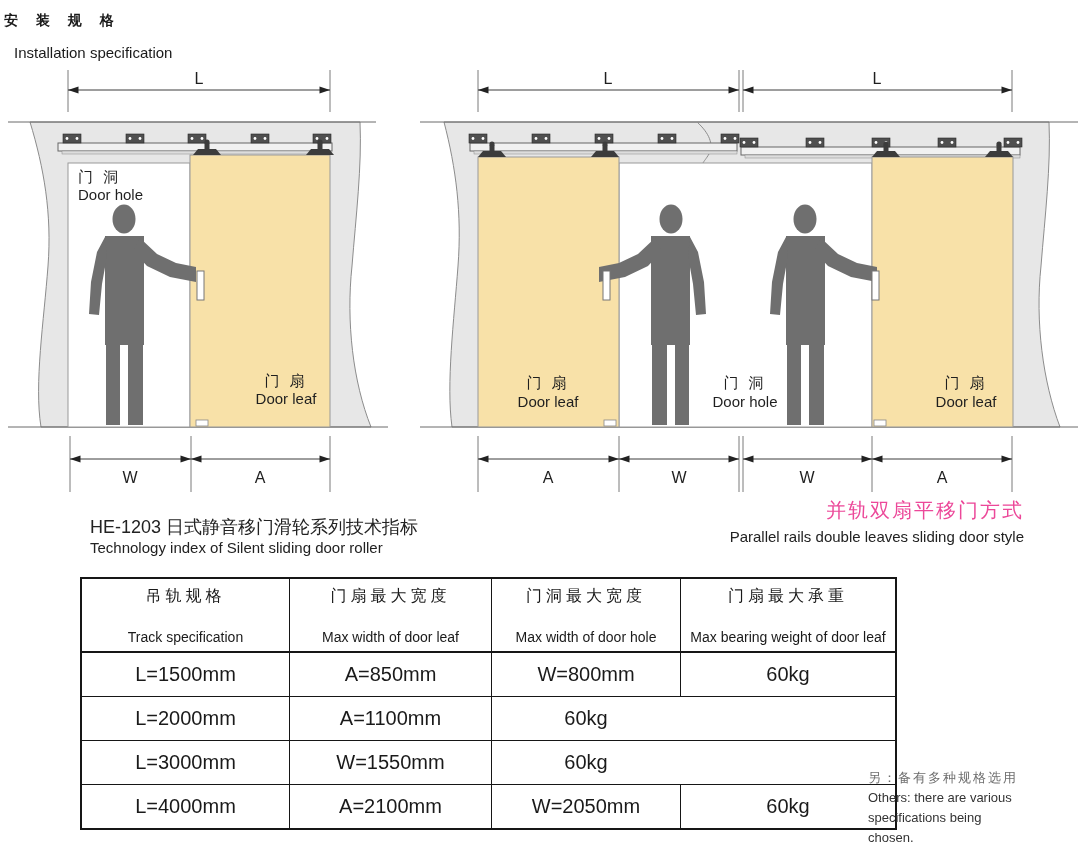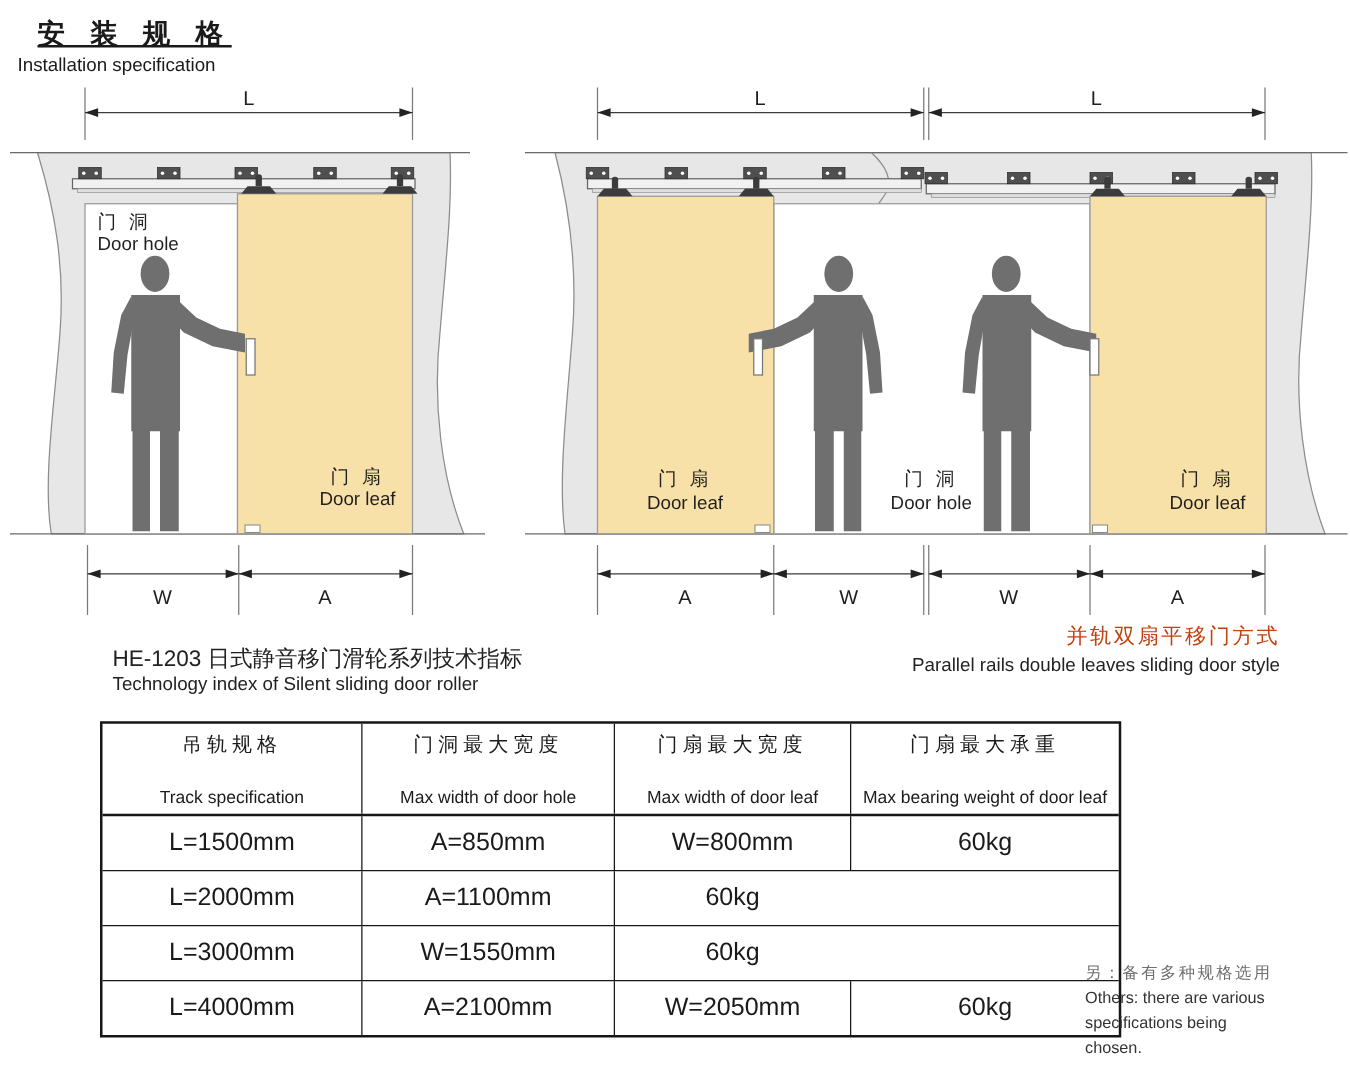--- a/index.html
+++ b/index.html
@@ -1,30 +1,30 @@
 <!DOCTYPE html>
 <html><head>
 <meta charset="utf-8">
 <style>
   html,body{margin:0;padding:0;background:#fff;}
   .canvas{position:relative;width:1080px;height:860px;background:#fff;overflow:hidden;
           font-family:"Liberation Sans",sans-serif;color:#1a1a1a;}
   .abs{position:absolute;}
-  .title-zh{left:30px;top:12px;font-size:22px;font-weight:bold;letter-spacing:7px;text-decoration:underline;}
+  .title-zh{left:4px;top:12px;font-size:14px;font-weight:bold;letter-spacing:7px;}
   .title-en{left:14px;top:44px;font-size:15px;}
   svg.diagram{position:absolute;left:0;top:0;}
   svg text{font-family:"Liberation Sans",sans-serif;}
   .t-label{font-size:15px;fill:#1f1f1f;}
   .t-zh{letter-spacing:3px;}
   .t-dim{font-size:16px;fill:#1f1f1f;}
   .ext{stroke:#7a7a7a;stroke-width:1;}
   .dim{stroke:#3c3c3c;stroke-width:1;}
   .edge{stroke:#6a6a6a;stroke-width:1;}
   .caption{right:56px;top:497px;text-align:right;}
-  .cap-zh{font-size:17px;letter-spacing:2px;color:#c2410c;}
+  .cap-zh{font-size:20px;letter-spacing:2px;color:#ec4899;}
   .cap-en{font-size:15px;color:#222;margin-top:4px;}
   .section{left:90px;top:515px;}
   .sec-zh{font-size:18px;color:#222;}
   .sec-en{font-size:15px;color:#222;margin-top:0;}
   .spec-table{left:80px;top:577px;width:813px;border:2px solid #161616;}
   .thead{display:grid;grid-template-columns:207px 202px 189px 215px;height:72px;border-bottom:2px solid #161616;}
   .trow{display:grid;grid-template-columns:207px 202px 189px 215px;height:43px;}
   .trow + .trow{border-top:1px solid #161616;}
   .th{display:flex;flex-direction:column;align-items:center;justify-content:center;gap:22px;}
   .th + .th, .td + .td{border-left:1px solid #161616;}
@@ -213,26 +213,26 @@
     <div class="sec-en">Technology index of Silent sliding door roller</div>
   </div>
 
   <div class="abs spec-table">
     <div class="thead">
       <div class="th">
         <div class="th-zh">吊轨规格</div>
         <div class="th-en">Track specification</div>
       </div>
       <div class="th">
+        <div class="th-zh">门扇最大宽度</div>
+        <div class="th-en">Max width of door leaf</div>
+      </div>
+      <div class="th">
         <div class="th-zh">门洞最大宽度</div>
         <div class="th-en">Max width of door hole</div>
-      </div>
-      <div class="th">
-        <div class="th-zh">门扇最大宽度</div>
-        <div class="th-en">Max width of door leaf</div>
       </div>
       <div class="th">
         <div class="th-zh">门扇最大承重</div>
         <div class="th-en">Max bearing weight of door leaf</div>
       </div>
     </div>
     <div class="trow">
       <div class="td">L=1500mm</div>
       <div class="td">A=850mm</div>
       <div class="td">W=800mm</div>

